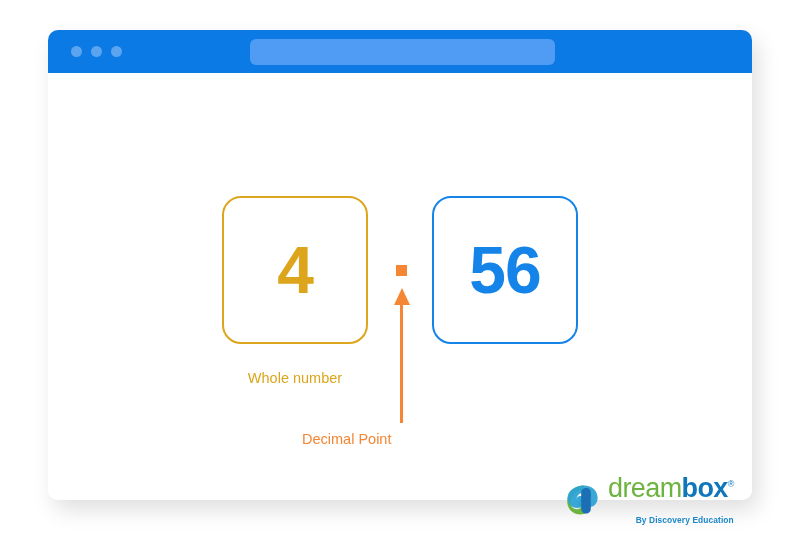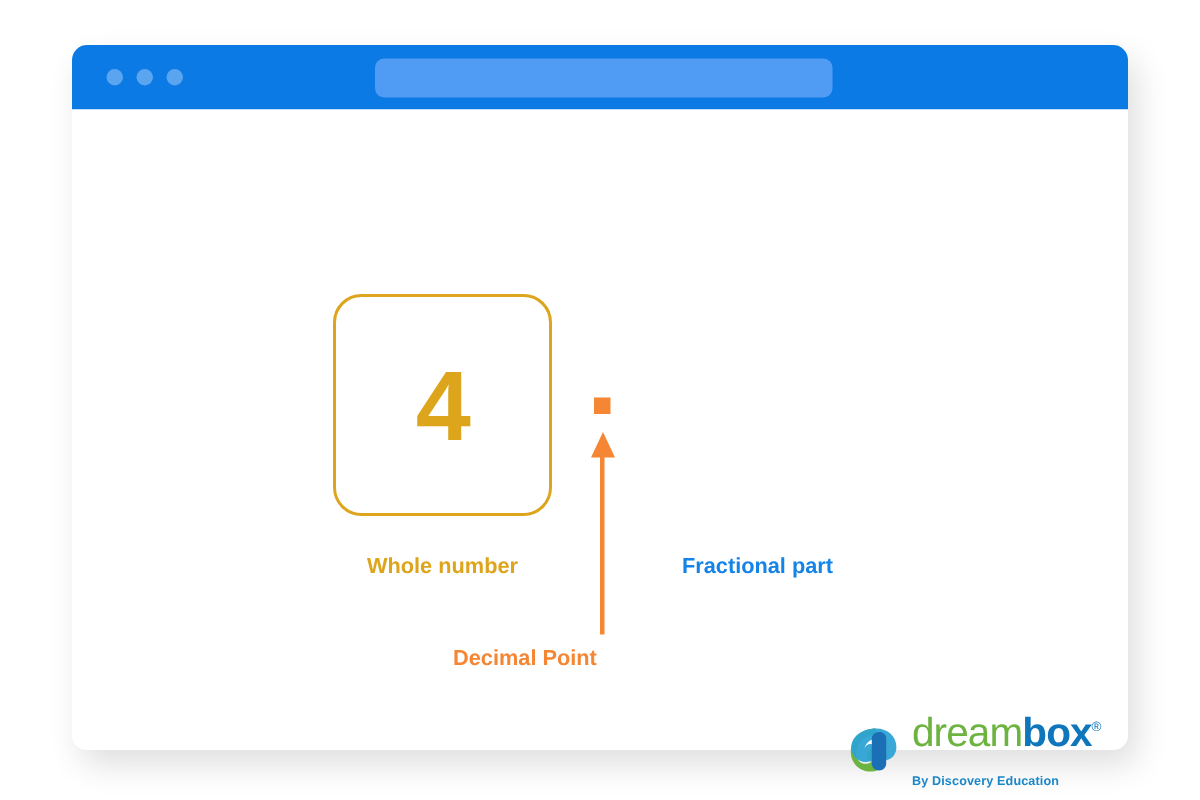--- a/index.html
+++ b/index.html
@@ -143,21 +143,21 @@
     left: 12px;
     top: 16px;
     width: 3px;
     height: 119px;
     background: #f58634;
   }
 
   
   .caption {
     position: absolute;
-    font-weight: bold;
+    font-weight: normal;
     font-size: 14.5px;
     white-space: nowrap;
   }
   .caption-whole {
     left: 174px;
     top: 297px;
     width: 146px;
     text-align: center;
     color: #dda51b;
   }
@@ -206,21 +206,21 @@
     color: #0f76bc;
     font-size: 9px;
     vertical-align: super;
   }
   .logo-tagline {
     margin-top: 14px;
     font-size: 8.4px;
     font-weight: bold;
     color: #1b86c8;
     letter-spacing: 0.1px;
-    text-align: left;
+    text-align: right;
     white-space: nowrap;
   }
 </style>
 </head>
 <body>
 
 <div class="stage">
 
   <div class="browser-window">
 
@@ -234,29 +234,31 @@
     </div>
 
     <div class="browser-viewport">
 
       <div class="num-box whole-box">
         <span class="digits">4</span>
       </div>
 
       <div class="decimal-dot"></div>
 
+      <div class="num-box fraction-box">
+        <span class="digits">56</span>
+      </div>
 
       <div class="arrow-group">
         <div class="arrow-head"></div>
         <div class="arrow-shaft"></div>
       </div>
 
       <div class="caption caption-whole">Whole number</div>
 
-      <div class="caption caption-fraction">Fractional part</div>
 
       <div class="caption caption-decimal">Decimal Point</div>
 
       <div class="logo">
         <svg class="logo-mark" viewBox="0 0 100 100">
           <path d="M50 14 C26 14 8 31 8 53 C8 72 22 86 41 86 C55 86 66 77 66 64 C66 54 59 47 49 47 C41 47 35 52 35 60 C35 65 38 69 43 69 C40 72 36 73 32 73 C23 73 17 66 17 56 C17 38 31 25 50 25 Z" fill="#6cb33f"></path>
           <path d="M50 14 C70 14 84 27 84 45 C84 58 76 67 64 67 C62 67 60 66.6 58 66 C63 62 66 56 66 49 C66 39 59 32 49 32 C39 32 31 40 31 50 C31 44 35 40 41 40 C48 40 52 45 52 52 C52 62 44 70 33 70 C19 70 9 59 9 45 C9 28 26 14 50 14 Z" fill="#2ea3d4" opacity="0.95"></path>
           <path d="M56 20 C62 20 67 24 67 31 L67 72 C67 79 62 84 55 84 C48 84 43 79 43 72 L43 31 C43 24 49 20 56 20 Z" fill="#1a6fb5"></path>
         </svg>
         <div class="logo-text-block">

